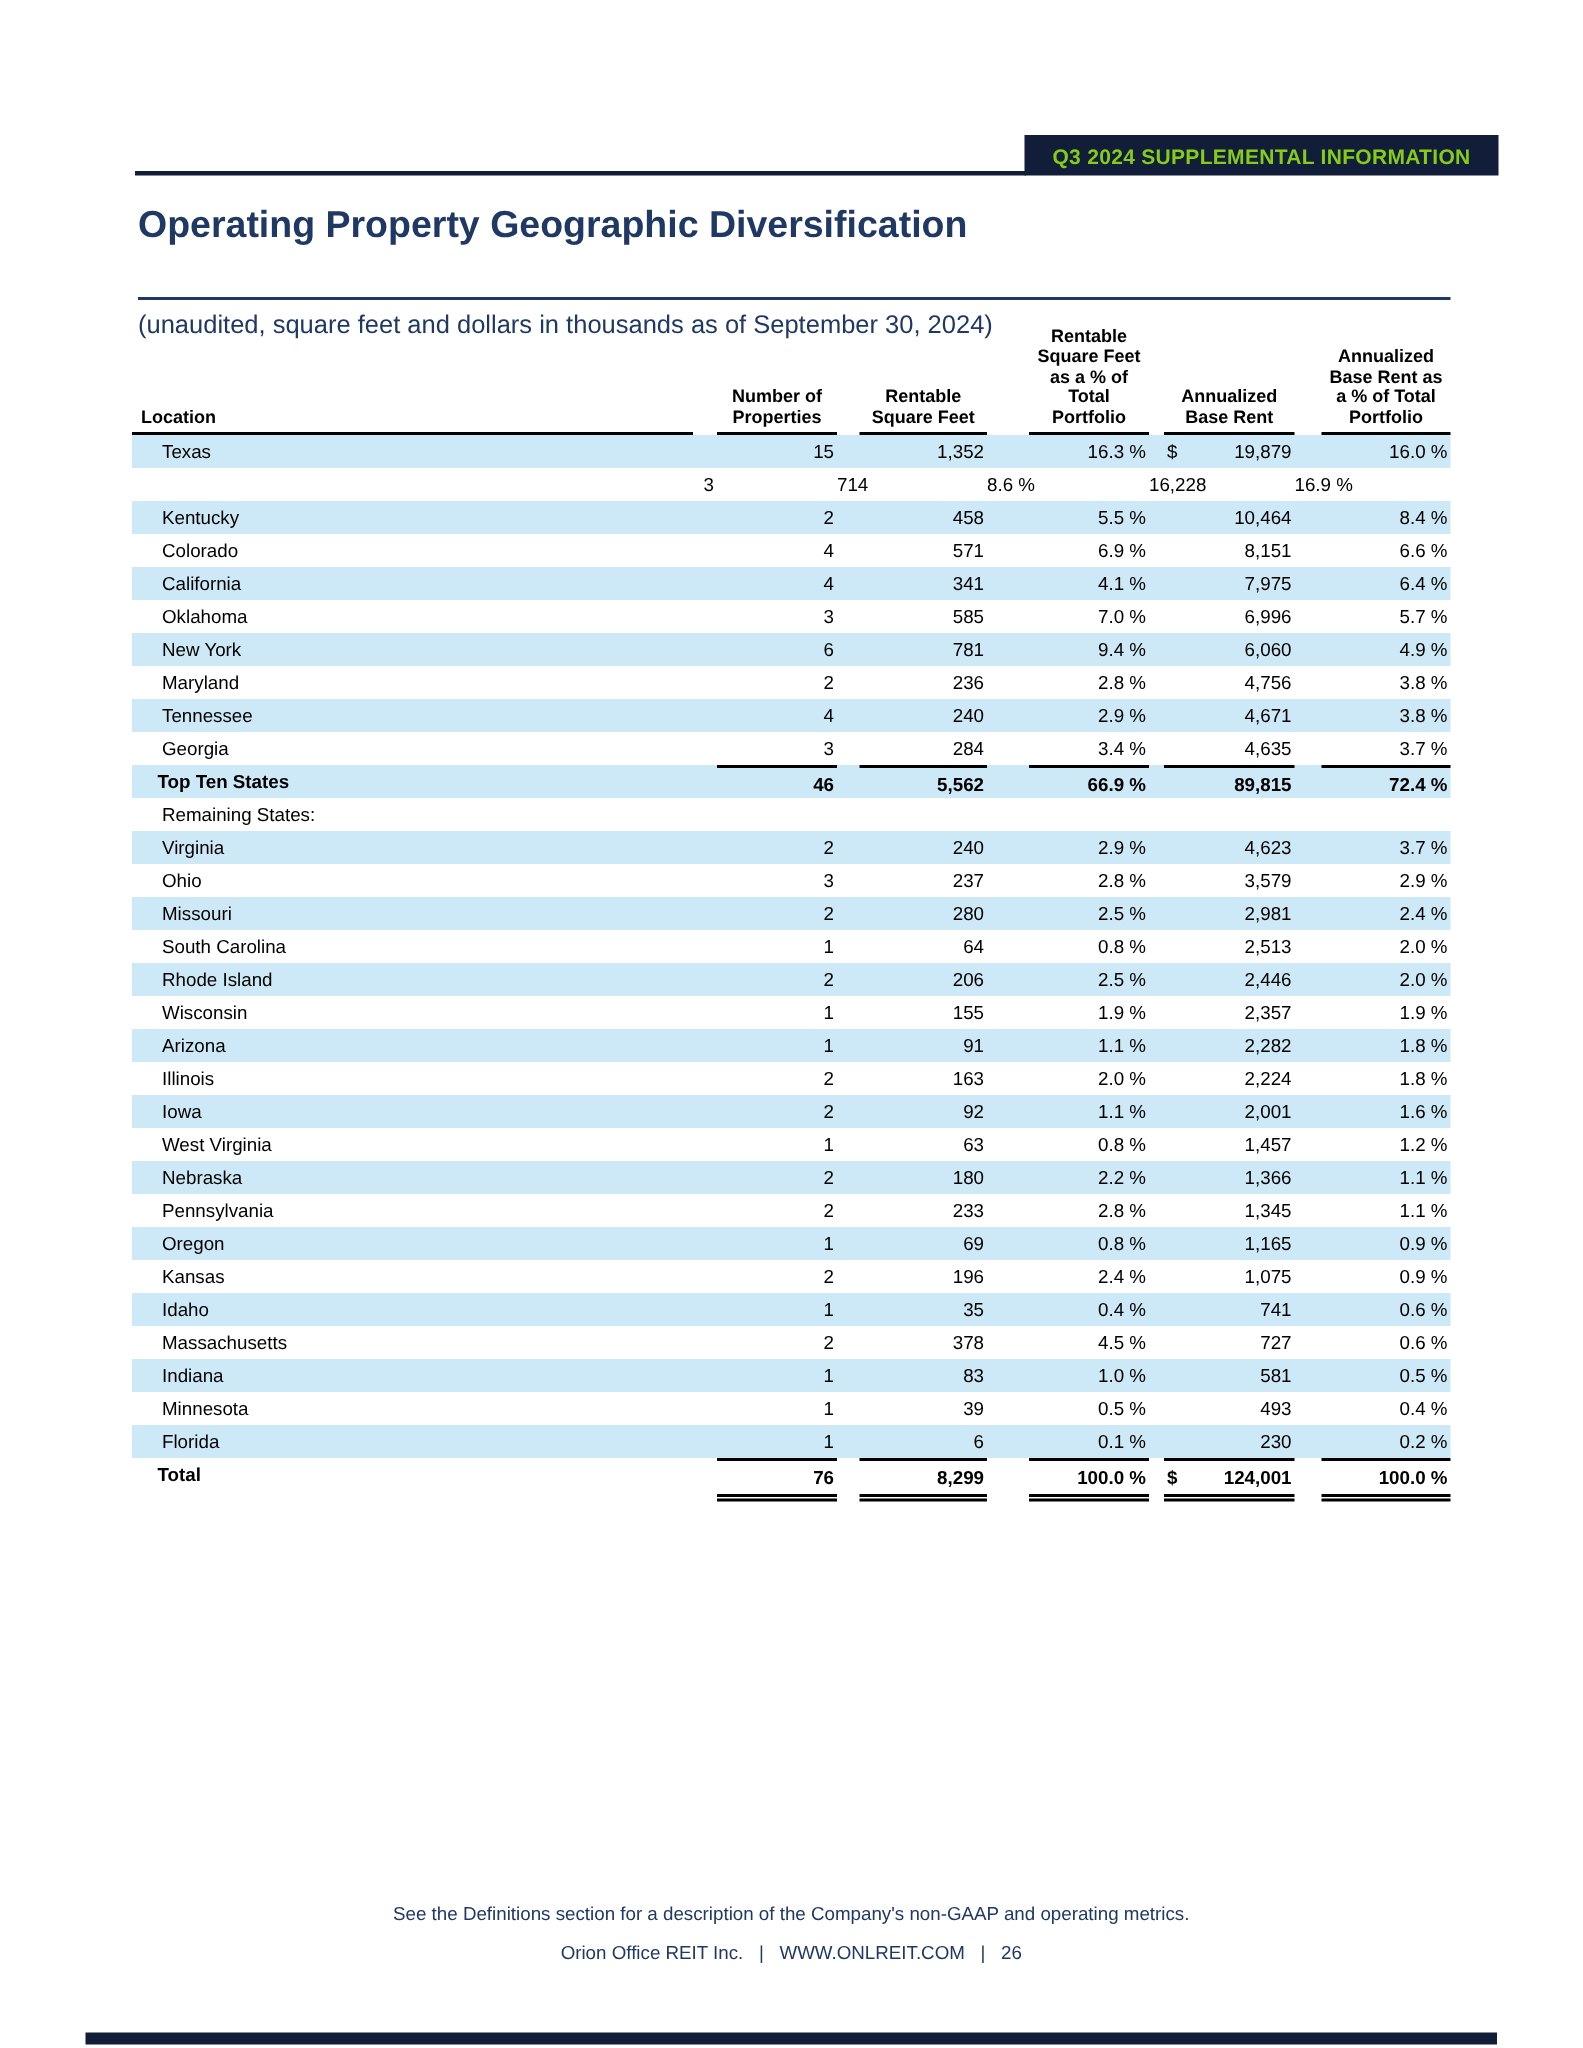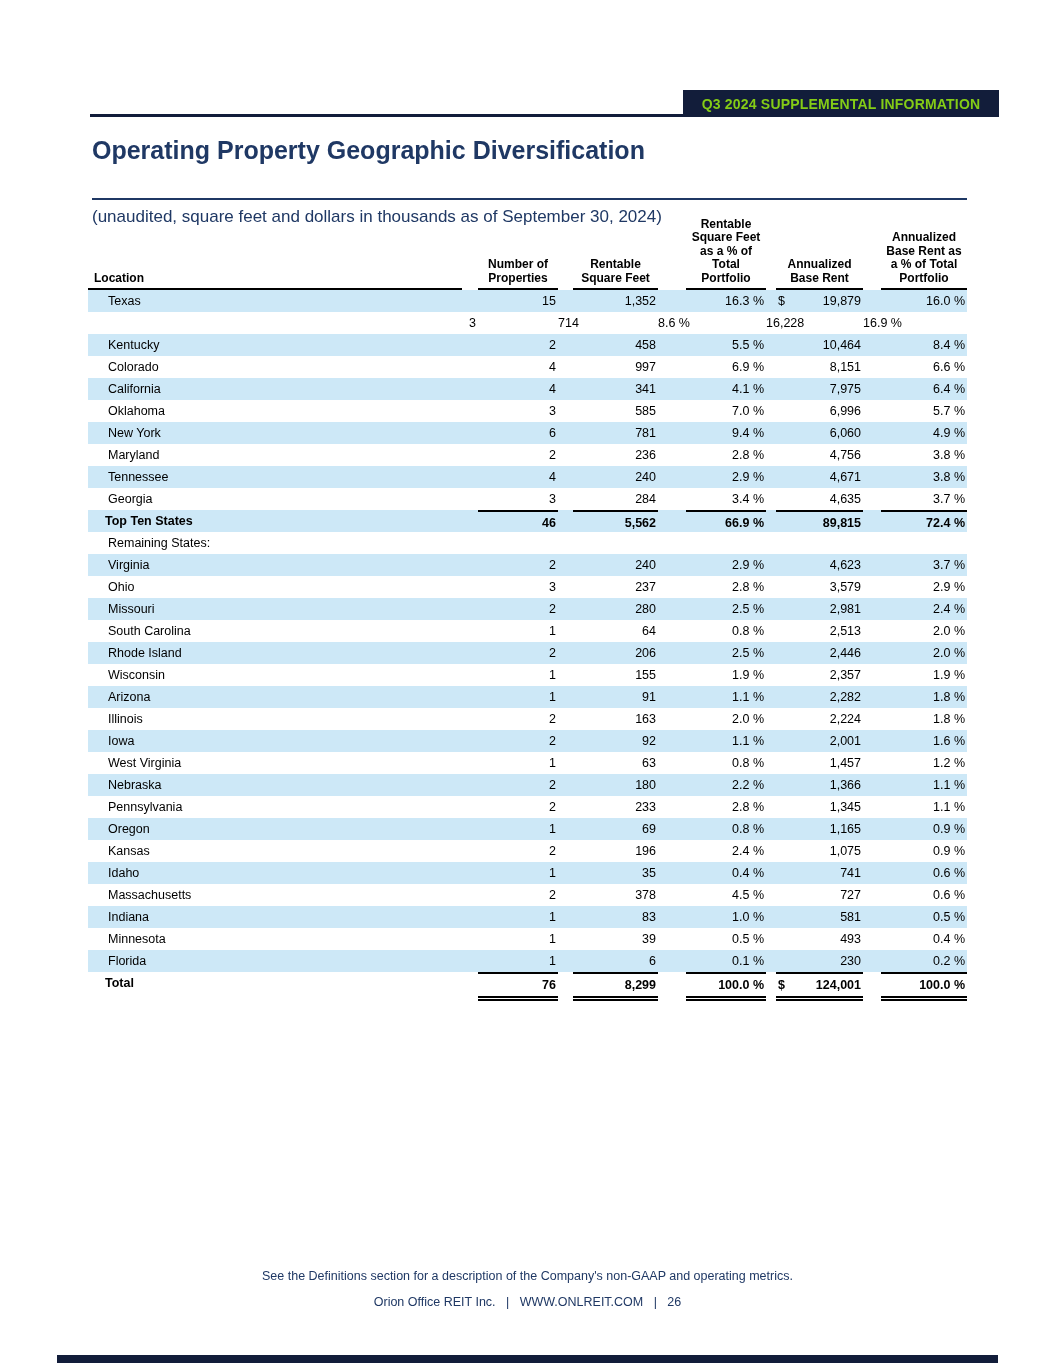--- a/index.html
+++ b/index.html
@@ -122,21 +122,21 @@
         <div></div>
         <div class="c num rent"><span>10,464</span></div>
         <div></div>
         <div class="c num">8.4 %</div>
       </div>
       <div class="grid-row row">
         <div class="c loc">Colorado</div>
         <div></div>
         <div class="c num">4</div>
         <div></div>
-        <div class="c num">997</div>
+        <div class="c num">571</div>
         <div></div>
         <div class="c num">6.9 %</div>
         <div></div>
         <div class="c num rent"><span>8,151</span></div>
         <div></div>
         <div class="c num">6.6 %</div>
       </div>
       <div class="grid-row row shade">
         <div class="c loc">California</div>
         <div></div>

